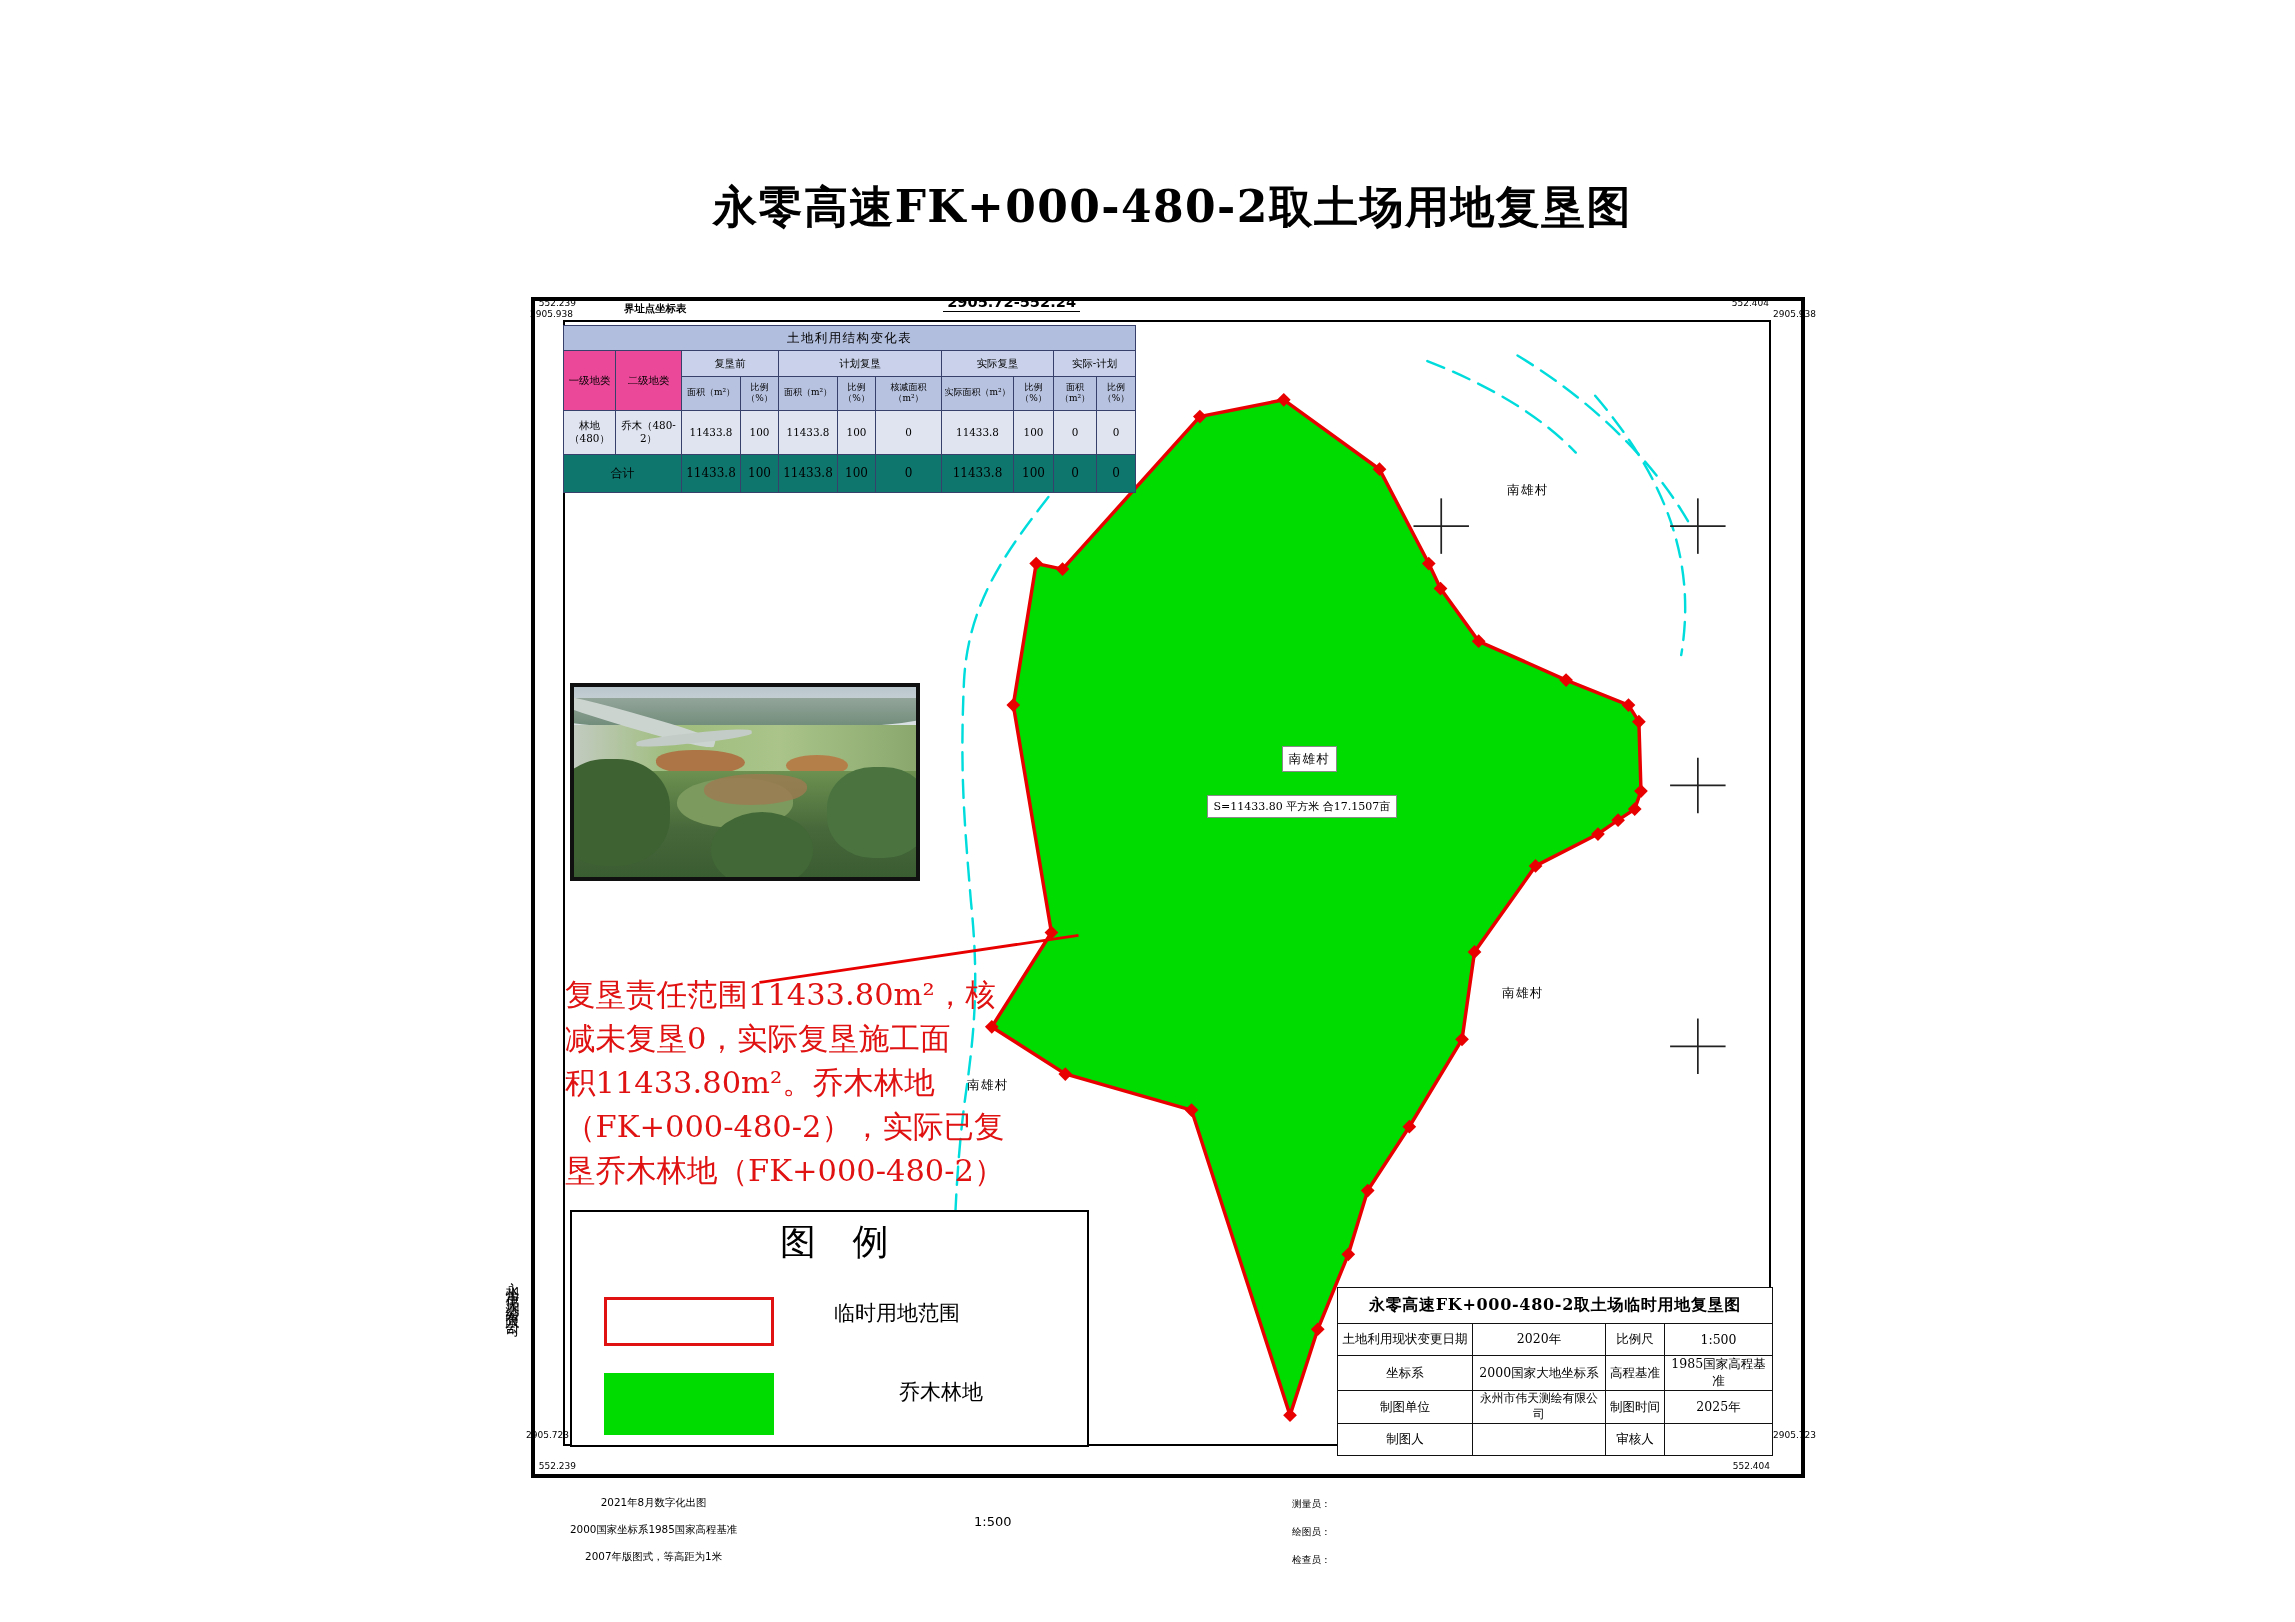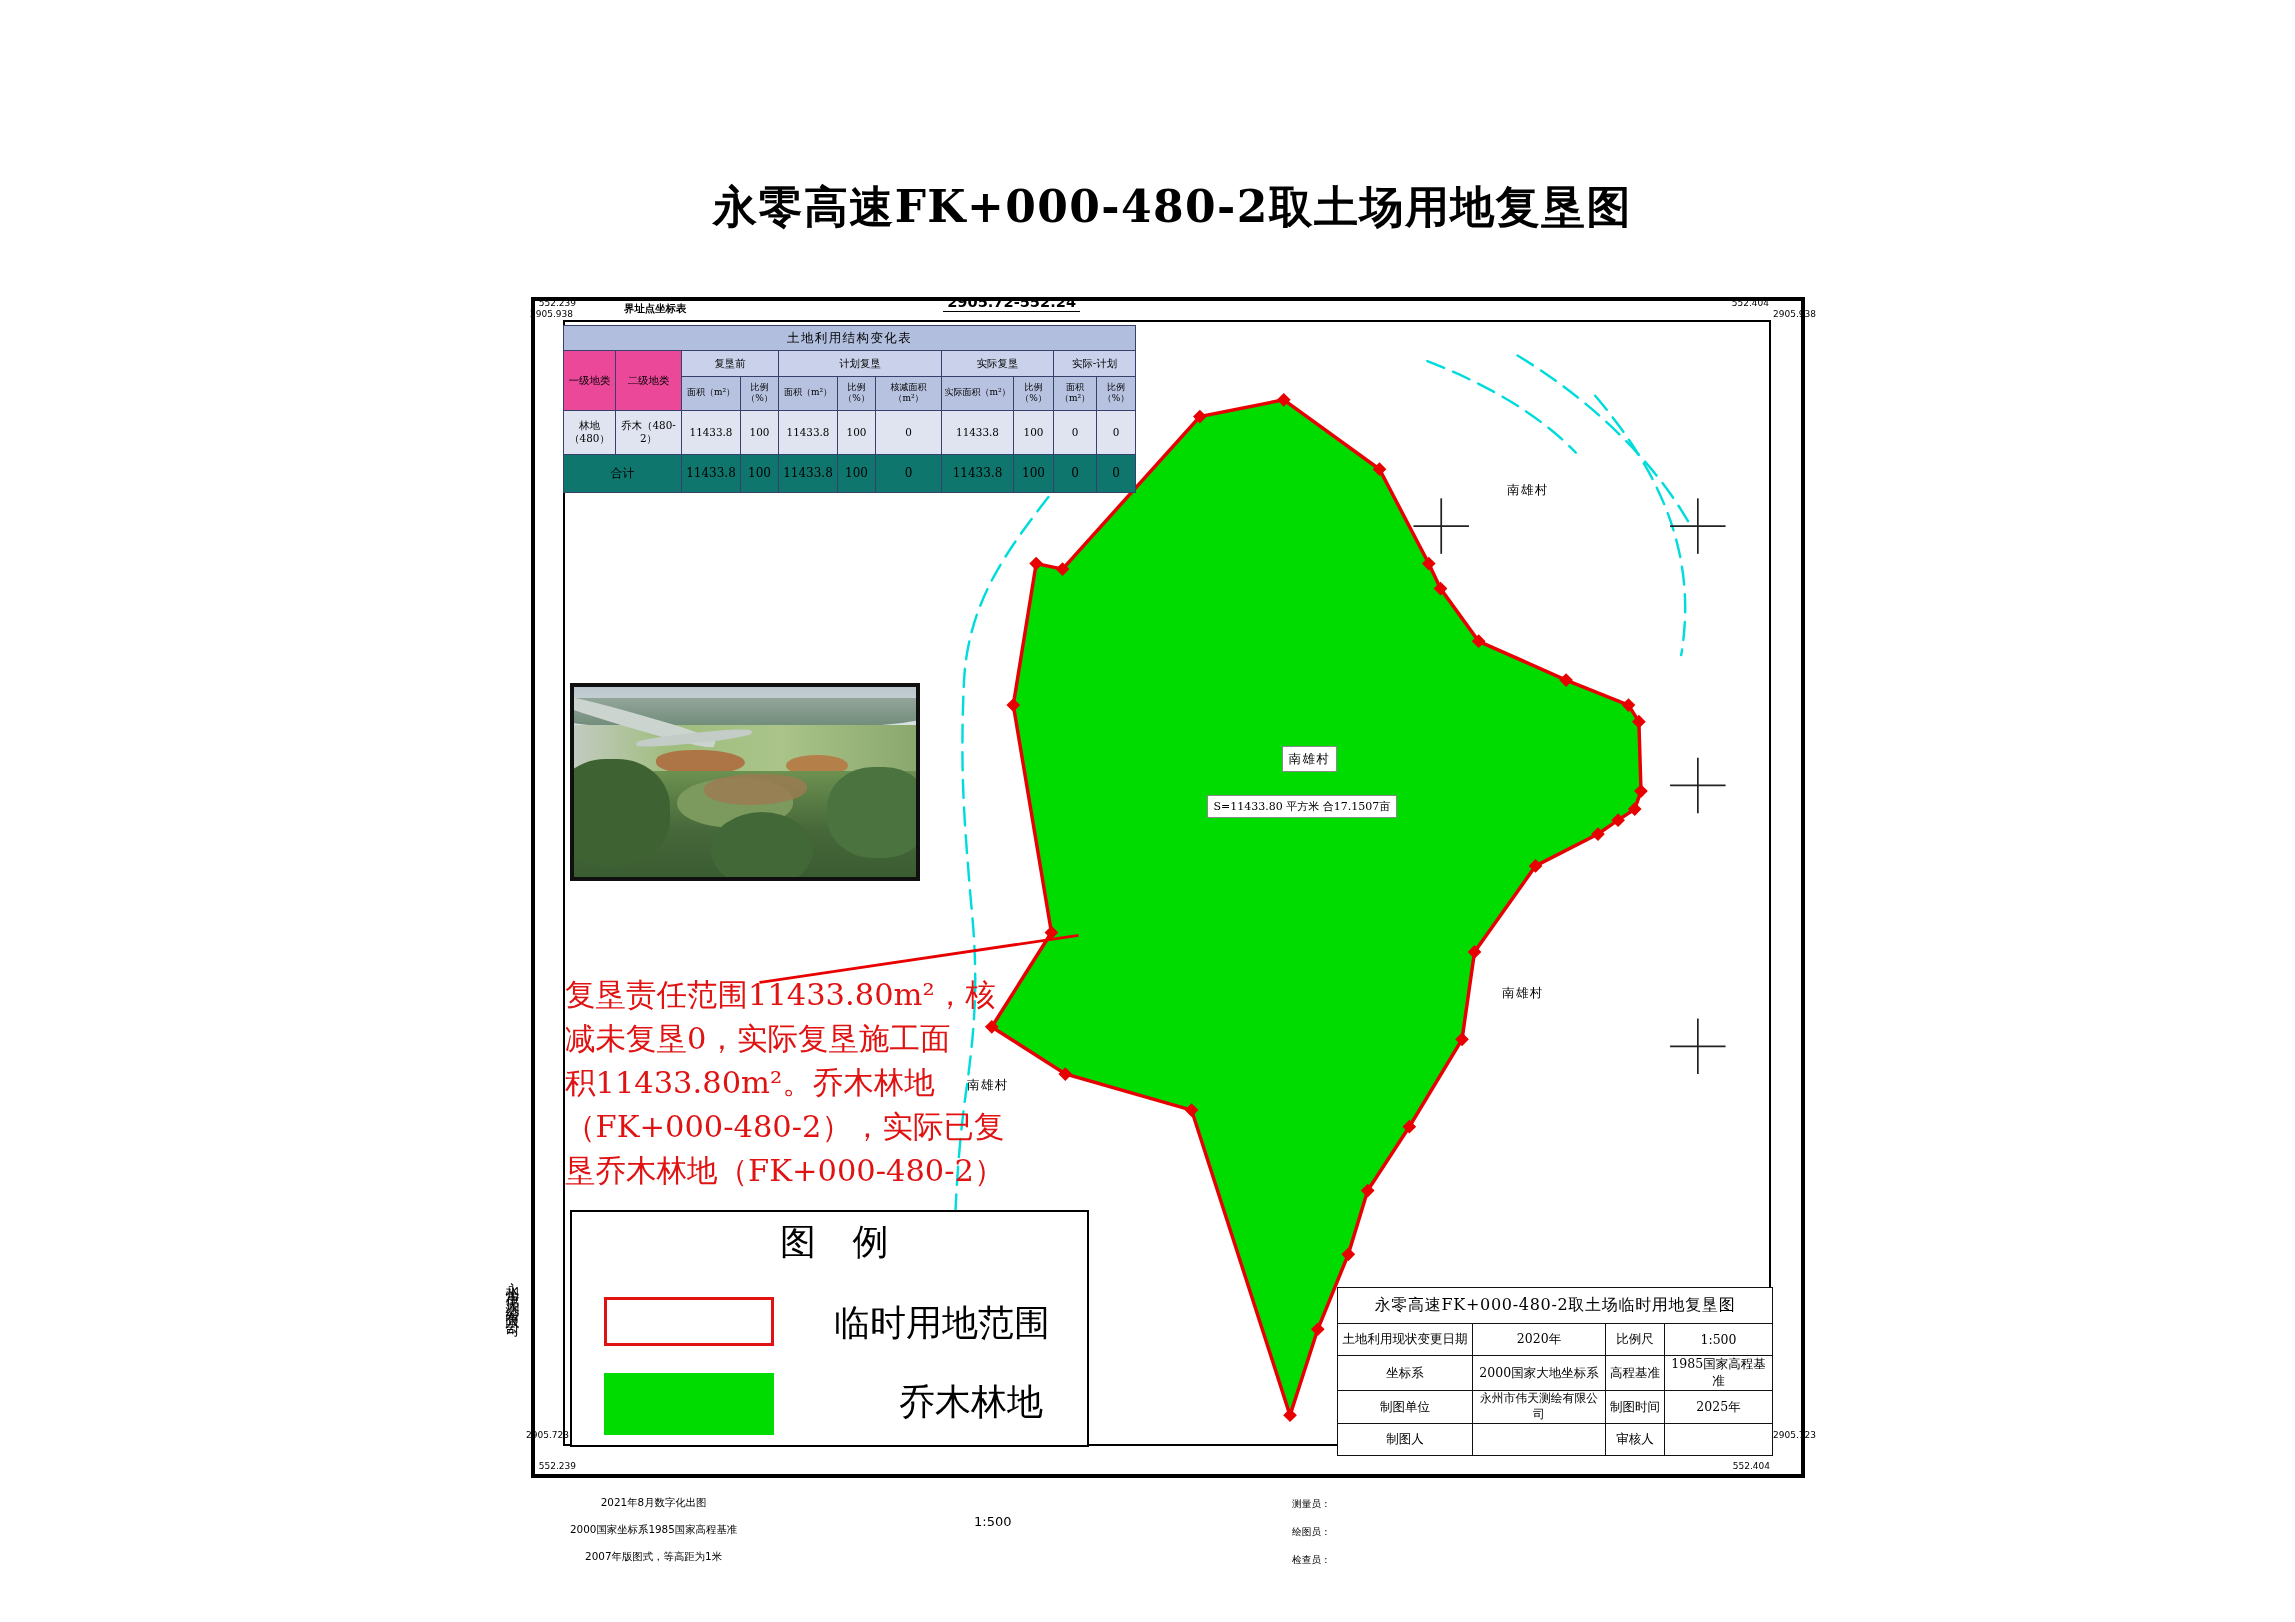--- a/index.html
+++ b/index.html
@@ -58,29 +58,29 @@
   
   .annot{left:565px;top:973px;width:451px;color:#e01212;
     font-family:"DejaVu Serif","Liberation Serif",serif;font-size:30.5px;line-height:44px;font-weight:500;}
 
   
   .legend{left:570px;top:1210px;width:519px;height:237px;border:2.8px solid #000;box-sizing:border-box;background:#fff;}
   .legend-title{left:208px;top:5.5px;font-size:36px;letter-spacing:12.5px;
     font-family:"DejaVu Serif","Liberation Serif",serif;}
   .sw-outline{left:32px;top:85px;width:170px;height:49px;border:3.5px solid #e01212;box-sizing:border-box;background:#fff;}
   .sw-fill{left:32px;top:161px;width:170px;height:62px;}
-  .legend-lab{font-family:"DejaVu Serif","Liberation Serif",serif;font-size:36px;}
+  .legend-lab{font-family:"DejaVu Serif","Liberation Serif",serif;font-size:21px;}
   .leg1{left:262px;top:87px;}
   .leg2{left:279px;top:166px;margin-left:48px;}
 
   
   table.info{position:absolute;left:1337px;top:1287px;width:436px;border-collapse:collapse;table-layout:fixed;
     font-family:"DejaVu Serif","Liberation Serif",serif;background:#fff;}
   table.info td{border:1.4px solid #111;text-align:center;vertical-align:middle;font-size:12.5px;padding:0 1.4px;overflow:hidden;}
-  tr.i-title td{height:35px;font-size:16px;font-weight:normal;letter-spacing:0.7px;}
+  tr.i-title td{height:35px;font-size:16px;font-weight:bold;letter-spacing:0.7px;}
   tr.i-row td{height:31px;}
 
   
   .village{font-family:"DejaVu Serif","Liberation Serif",serif;font-size:12.5px;letter-spacing:1.4px;}
   .village.boxed{background:#fff;border:0.7px solid #8a8a8a;padding:3.5px 5.5px;}
   .area-box{left:1207px;top:795px;background:#fff;border:0.7px solid #8a8a8a;padding:2.8px 5.5px;
     font-size:11px;font-family:"DejaVu Serif","Liberation Serif",serif;}
 
   
   .notes{left:570px;top:1489px;font-size:10.4px;line-height:27px;text-align:center;}

